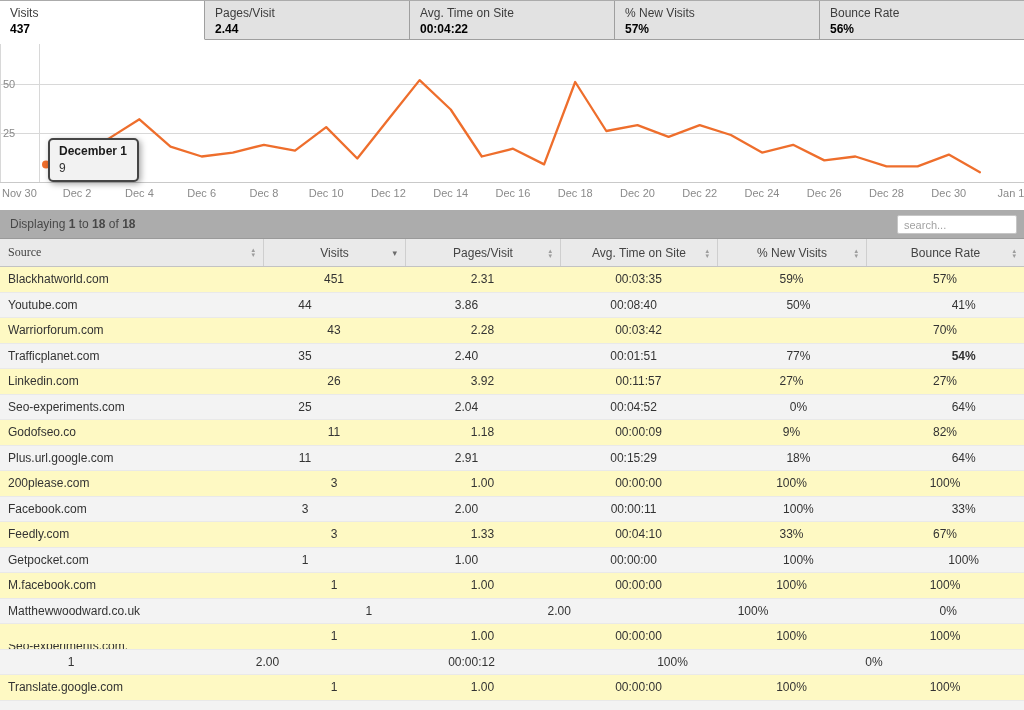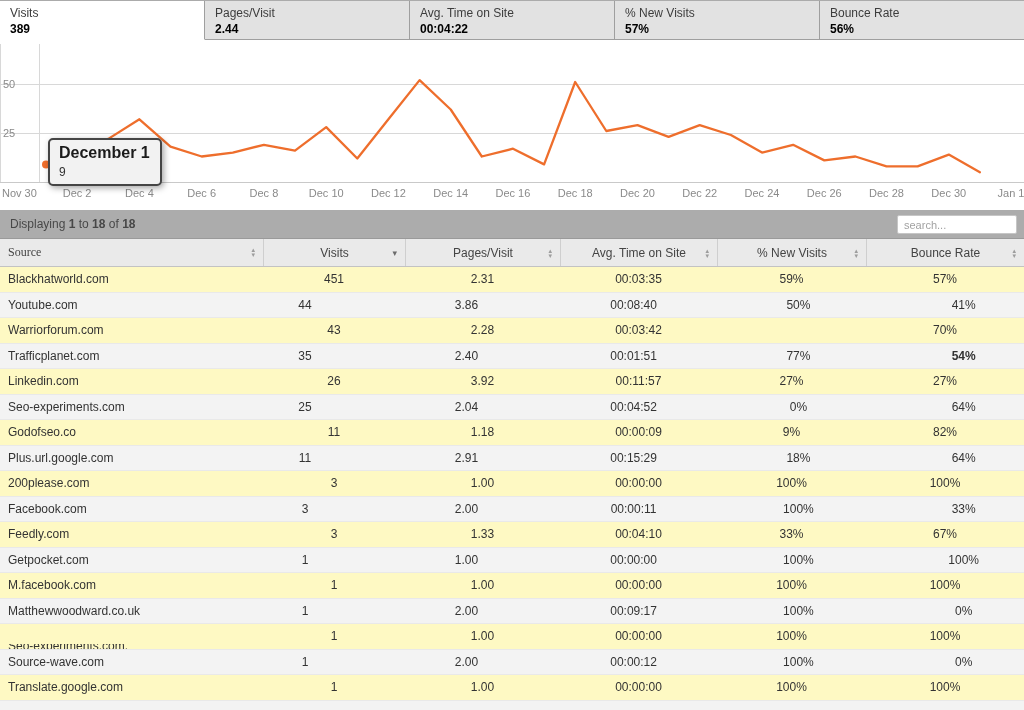--- a/index.html
+++ b/index.html
@@ -22,21 +22,21 @@
 
   
   .chart-wrap { position:relative; width:1024px; height:170px; background:#fff; }
   .chart-wrap svg { position:absolute; left:0; top:0; }
   .tooltip {
     position:absolute; left:48px; top:98px;
     background:#f2f2f2; border:2px solid #454545; border-radius:5px;
     padding:4px 10px 5px 9px; box-shadow:2px 2px 6px rgba(0,0,0,0.35);
     min-width:52px;
   }
-  .tooltip-title { font-size:16px; font-weight:bold; color:#1b1b1b; white-space:nowrap; }
+  .tooltip-title { font-size:12px; font-weight:bold; color:#1b1b1b; white-space:nowrap; }
   .tooltip-value { font-size:12px; color:#333; margin-top:3px; }
 
   
   .toolbar {
     height:29px; background:#acacac; border-bottom:1px solid #9a9a9a;
     display:flex; align-items:center; padding:0 10px; box-sizing:border-box; position:relative;
   }
   .display-text { font-size:12px; color:#484848; }
   .display-text b { font-weight:bold; }
   .search {
@@ -72,21 +72,21 @@
   }
   .cell.first { justify-content:flex-start; padding-left:8px; }
   .row-partial { height:9.5px; background:#f3f3f3; }
 </style>
 </head>
 <body>
 
 <div class="tabs" id="tabs">
     <div class="tab active">
       <div class="tab-label">Visits</div>
-      <div class="tab-value">389</div>
+      <div class="tab-value">437</div>
     </div>
     <div class="tab">
       <div class="tab-label">Pages/Visit</div>
       <div class="tab-value">2.44</div>
     </div>
     <div class="tab">
       <div class="tab-label">Avg. Time on Site</div>
       <div class="tab-value">00:04:22</div>
     </div>
     <div class="tab">
@@ -285,34 +285,32 @@
       <div class="cell" style="width: 142px;">1</div>
       <div class="cell" style="width: 155px;">1.00</div>
       <div class="cell" style="width: 157px;">00:00:00</div>
       <div class="cell" style="width: 149px;">100%</div>
       <div class="cell" style="width: 158px;">100%</div>
     </div>
     <div class="row alt">
       <div class="cell first" style="width: 263px;">Matthewwoodward.co.uk</div>
       <div class="cell" style="width: 142px;">1</div>
       <div class="cell" style="width: 155px;">2.00</div>
-      <div class="cell" style="width: 157px;">00:09:17</div>
       <div class="cell" style="width: 149px;">100%</div>
       <div class="cell" style="width: 158px;">0%</div>
     </div>
     <div class="row">
       <div class="cell first" style="width: 263px; margin-top: 20px;">Seo-experiments.com.</div>
       <div class="cell" style="width: 142px;">1</div>
       <div class="cell" style="width: 155px;">1.00</div>
       <div class="cell" style="width: 157px;">00:00:00</div>
       <div class="cell" style="width: 149px;">100%</div>
       <div class="cell" style="width: 158px;">100%</div>
     </div>
     <div class="row alt">
-      <div class="cell first" style="width: 263px;">Source-wave.com</div>
       <div class="cell" style="width: 142px;">1</div>
       <div class="cell" style="width: 155px;">2.00</div>
       <div class="cell" style="width: 157px;">00:00:12</div>
       <div class="cell" style="width: 149px;">100%</div>
       <div class="cell" style="width: 158px;">0%</div>
     </div>
     <div class="row">
       <div class="cell first" style="width: 263px;">Translate.google.com</div>
       <div class="cell" style="width: 142px;">1</div>
       <div class="cell" style="width: 155px;">1.00</div>

